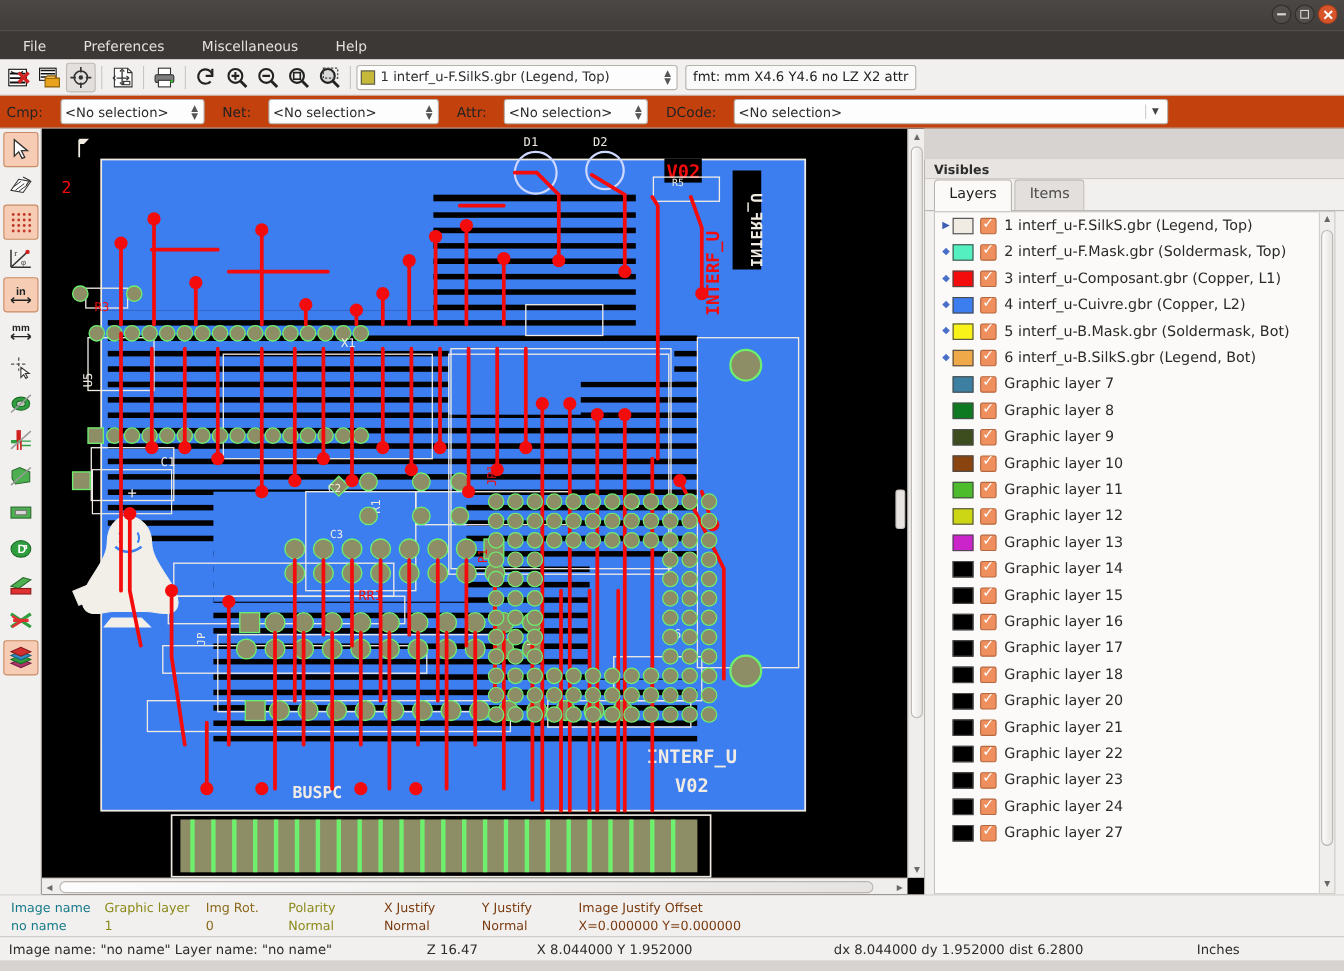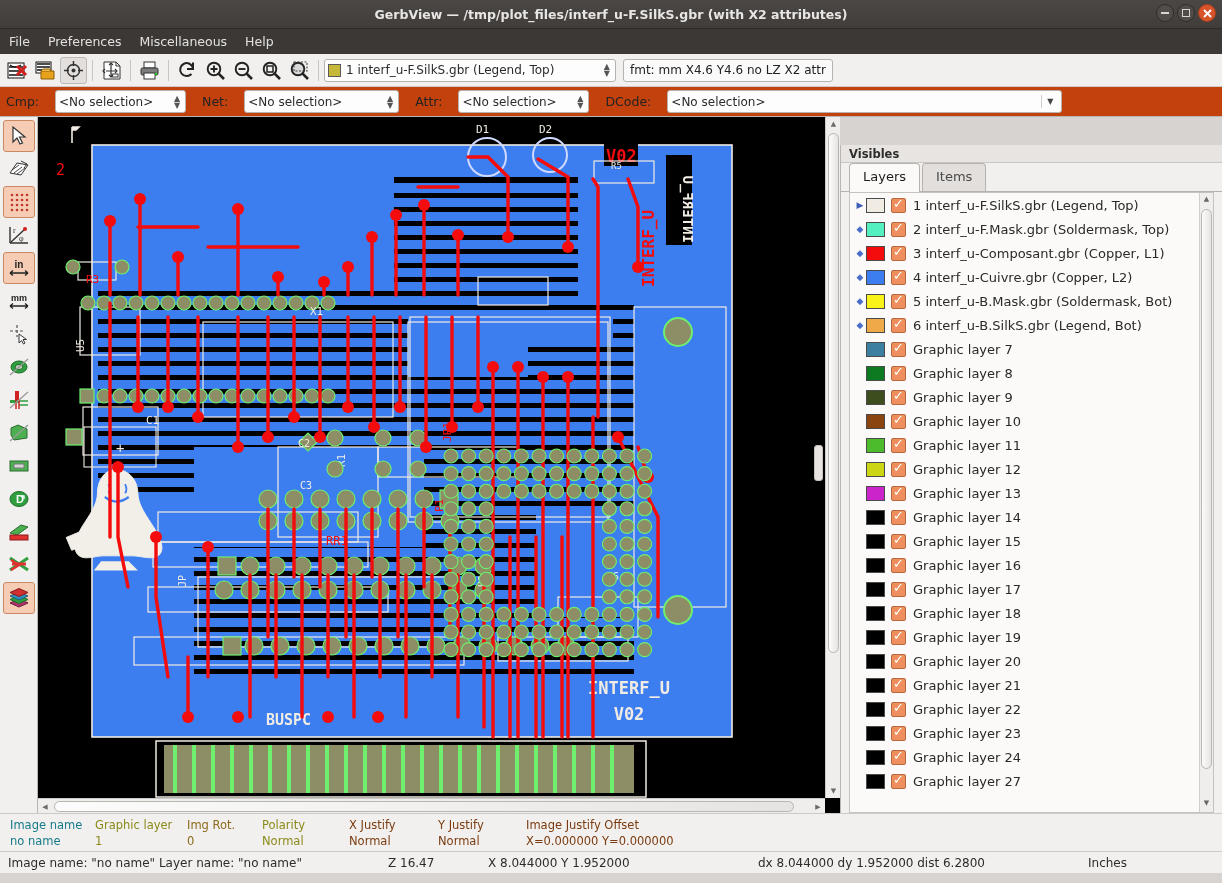--- a/index.html
+++ b/index.html
@@ -16,21 +16,21 @@
   }
   #winbtns{ position:absolute; right:6px; top:4px; display:flex; gap:3px; }
   .wbtn{ width:18px; height:18px; border-radius:50%; background:#504d4a;
     border:1px solid #2f2d2b; display:flex; align-items:center;
     justify-content:center; color:#d8d5d2; font-size:9px; line-height:1;}
   .wbtn.close{ background:#d8542a; border-color:#a53f1d; color:#fff; }
   .wbtn span{ pointer-events:none; font-family:"DejaVu Sans", sans-serif; }
 
   
   #menubar{ height:25px; background:#3b3836; display:flex; align-items:center;
-    padding-left:0; gap:0; }
+    padding-left:12px; gap:16px; }
   .menu-item{ color:#e3e1df; font-size:12.5px; padding:3px 9px; }
 
   
   #toolbar1{ height:33px; background:#f2f0ee; border-bottom:1px solid #ccc9c6;
     display:flex; align-items:center; padding:0 4px; gap:1px; }
   .tb-btn{ width:27px; height:27px; display:flex; align-items:center;
     justify-content:center; border:1px solid transparent; border-radius:3px;}
   .tb-btn.pressed{ background:#e2dfdc; border-color:#bdb9b5; }
   .tb-sep{ width:1px; height:21px; background:#c9c5c2; margin:0 4px; }
 
@@ -102,21 +102,20 @@
   .sg-col{ display:flex; flex-direction:column; line-height:16px; }
   .sg-h{ font-weight:normal; }
   #statusbar{ height:22px; background:#f2f0ee; border-top:1px solid #cdc9c6;
     display:flex; align-items:center; font-size:12px; color:#2c2c2c; }
   .sbcell{ padding:0 8px; }
 </style>
 </head>
 <body>
 
 <div id="titlebar">
-  <span>GerbView — /tmp/plot_files/interf_u-F.SilkS.gbr (with X2 attributes)</span>
   <div id="winbtns">
     <div class="wbtn">
       <span style="display:block;width:8px;height:2px;background:#d8d5d2;"></span>
     </div>
     <div class="wbtn">
       <span style="display:block;width:8px;height:8px;border:1.5px solid #d8d5d2;"></span>
     </div>
     <div class="wbtn close">
       <svg width="9" height="9" viewBox="0 0 9 9">
           <path d="M1 1 L8 8 M8 1 L1 8" stroke="#fff" stroke-width="1.8" fill="none"></path>
@@ -1049,26 +1048,20 @@
           <div class="lrow">
             <span class="tri"></span>
             <span class="lcolor" style="background: rgb(0, 0, 0);"></span>
             <span class="lcheck"></span>
             <span>Graphic layer 18</span>
           </div>
           <div class="lrow">
             <span class="tri"></span>
             <span class="lcolor" style="background: rgb(0, 0, 0);"></span>
             <span class="lcheck"></span>
-            <span>Graphic layer 19</span>
-          </div>
-          <div class="lrow">
-            <span class="tri"></span>
-            <span class="lcolor" style="background: rgb(0, 0, 0);"></span>
-            <span class="lcheck"></span>
             <span>Graphic layer 20</span>
           </div>
           <div class="lrow">
             <span class="tri"></span>
             <span class="lcolor" style="background: rgb(0, 0, 0);"></span>
             <span class="lcheck"></span>
             <span>Graphic layer 21</span>
           </div>
           <div class="lrow">
             <span class="tri"></span>

